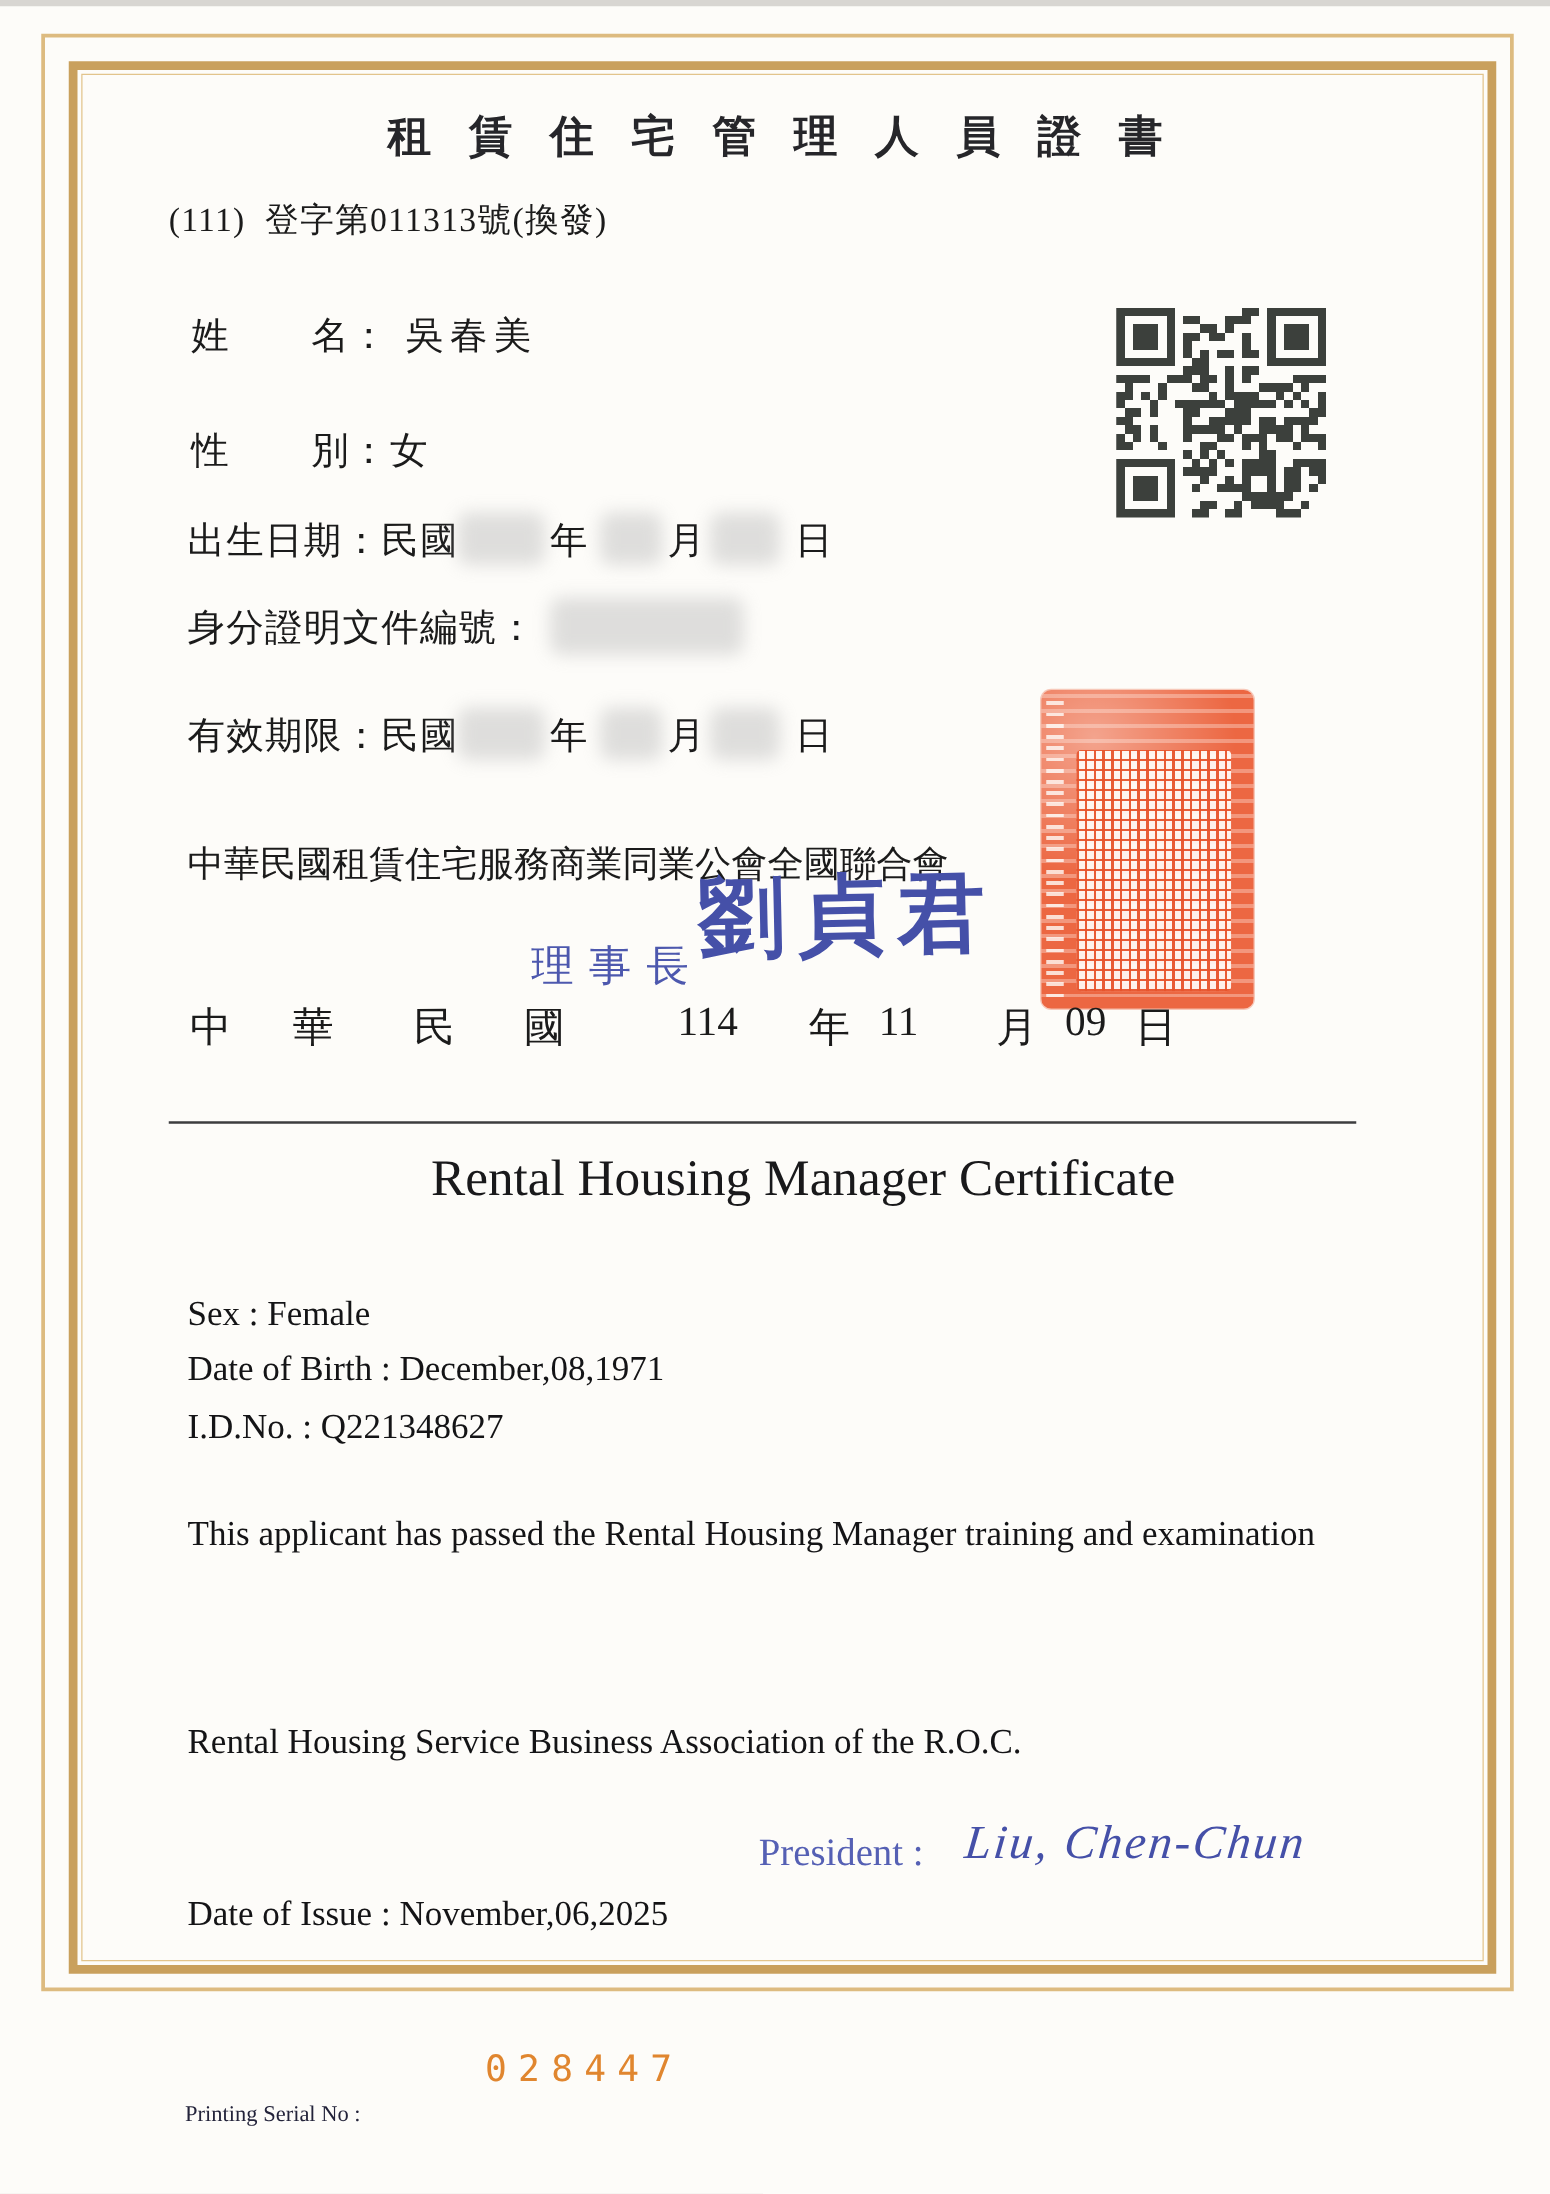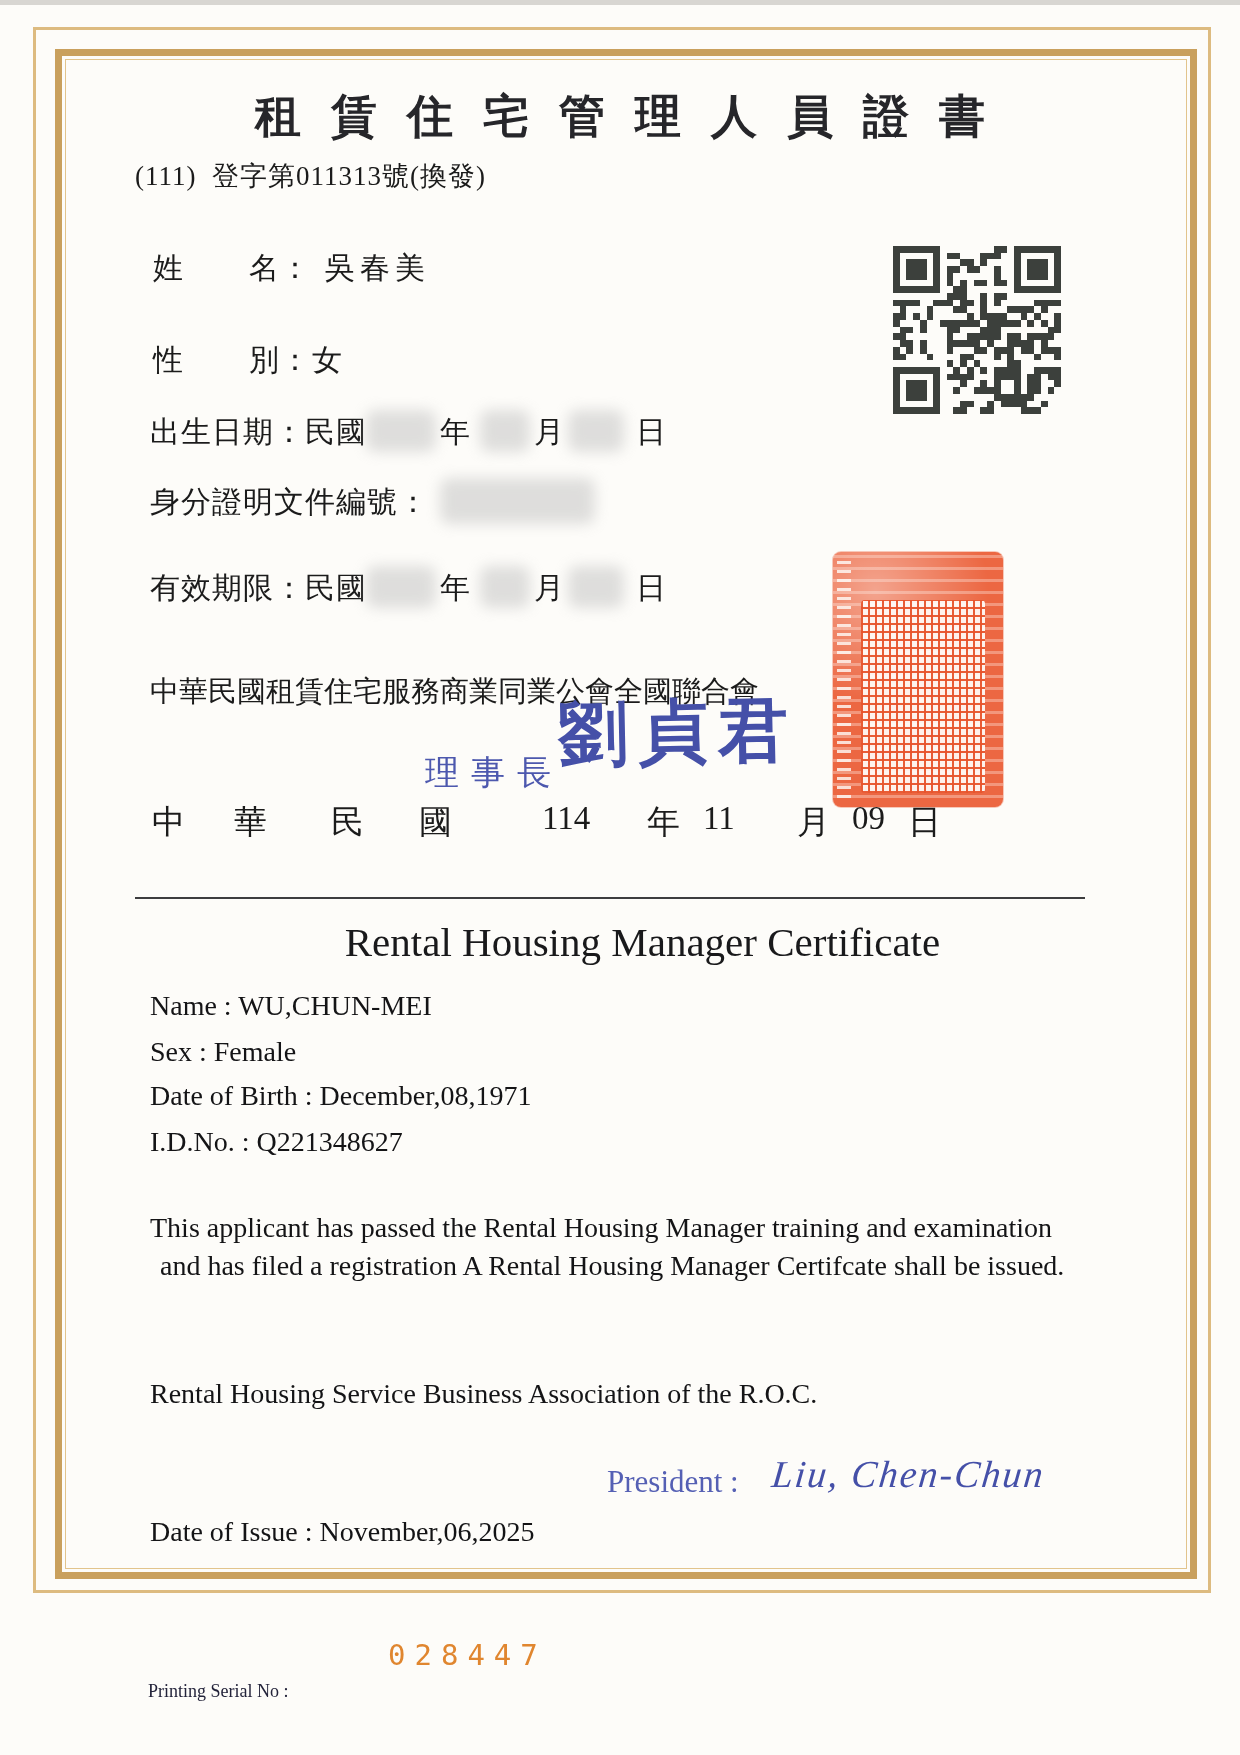--- a/index.html
+++ b/index.html
@@ -16,21 +16,21 @@
   .frame-inner{position:absolute;left:55px;top:49px;width:1128px;height:1516px;
     border:7px solid #c9a05d;}
   .frame-inner::after{content:"";position:absolute;inset:3px;border:1px solid #e2c48c;}
   
   .abs{position:absolute;}
   .zh{font-size:30px;letter-spacing:1px;white-space:pre;}
   .row{position:absolute;left:0;width:100%;height:46px;}
   .blur-box{position:absolute;background:#b9b9b9;opacity:.45;filter:blur(7px);border-radius:9px;}
   
   .zh-title{position:absolute;left:0;right:0;top:86px;text-align:center;
-    font-size:46px;font-weight:600;letter-spacing:30px;text-indent:30px;color:#26262a;}
+    font-size:35px;font-weight:600;letter-spacing:30px;text-indent:30px;color:#26262a;}
   .reg-line{position:absolute;left:135px;top:158px;font-size:27px;white-space:pre;}
   
   .qr{position:absolute;left:893px;top:246px;width:168px;height:168px;}
   
   .seal{position:absolute;left:833px;top:552px;width:170px;height:255px;border-radius:8px;
     background:
       repeating-linear-gradient(0deg, rgba(255,255,255,0) 0 9px, rgba(255,240,234,.35) 9px 12px),
       radial-gradient(circle at 25% 15%, rgba(255,255,255,.4), rgba(255,255,255,0) 45%),
       #ec6742;
     box-shadow:0 0 0 1px rgba(236,103,66,.35);}
@@ -442,26 +442,24 @@
     <span style="left:647px">年</span>
     <span style="left:703px">11</span>
     <span style="left:797px">月</span>
     <span style="left:852px">09</span>
     <span style="left:908px">日</span>
   </div>
 
   <div class="divider"></div>
   <div class="en-title">Rental Housing Manager Certificate</div>
 
-  <div class="en-line" style="left:150px;top:990px">Name : WU,CHUN-MEI</div>
   <div class="en-line" style="left:150px;top:1036px">Sex : Female</div>
   <div class="en-line" style="left:150px;top:1080px">Date of Birth : December,08,1971</div>
   <div class="en-line" style="left:150px;top:1126px">I.D.No. : Q221348627</div>
   <div class="en-line" style="left:150px;top:1212px">This applicant has passed the Rental Housing Manager training and examination</div>
-  <div class="en-line" style="left:160px;top:1250px">and has filed a registration A Rental Housing Manager Certifcate shall be issued.</div>
   <div class="en-line" style="left:150px;top:1378px">Rental Housing Service Business Association of the R.O.C.</div>
 
   <div class="en-president-label">President :</div>
   <div class="en-president-sig">Liu, Chen-Chun</div>
 
   <div class="en-line" style="left:150px;top:1516px">Date of Issue : November,06,2025</div>
 
   <div class="serial-label">Printing Serial No :</div>
   <div class="serial-value">028447</div>
 </div>

